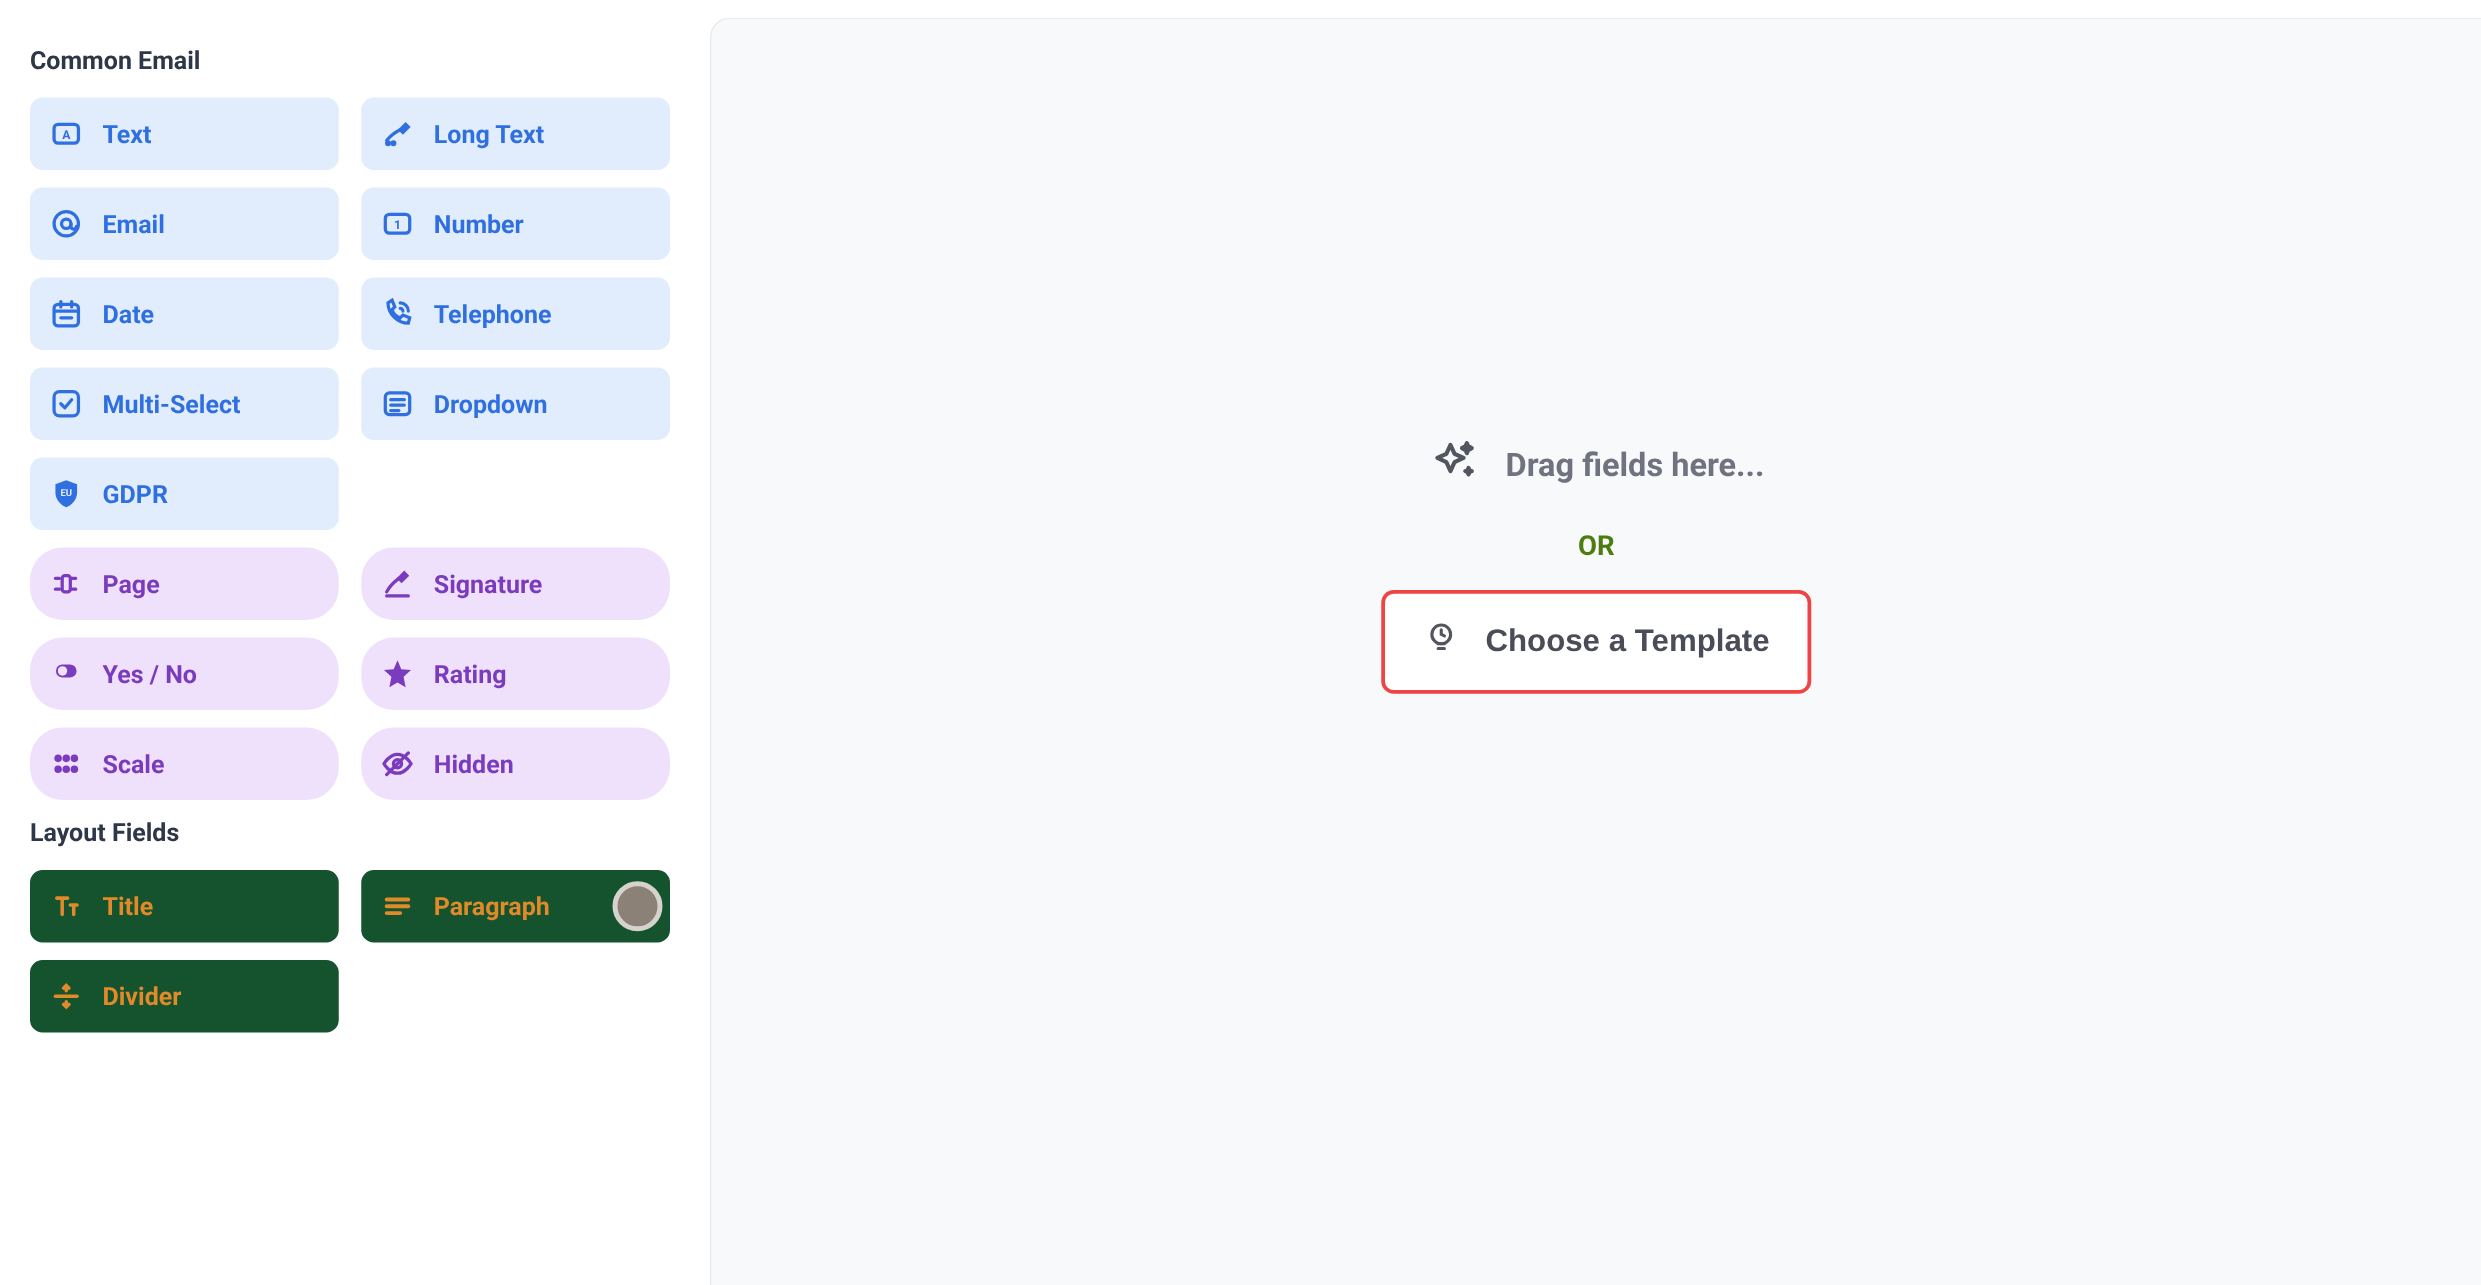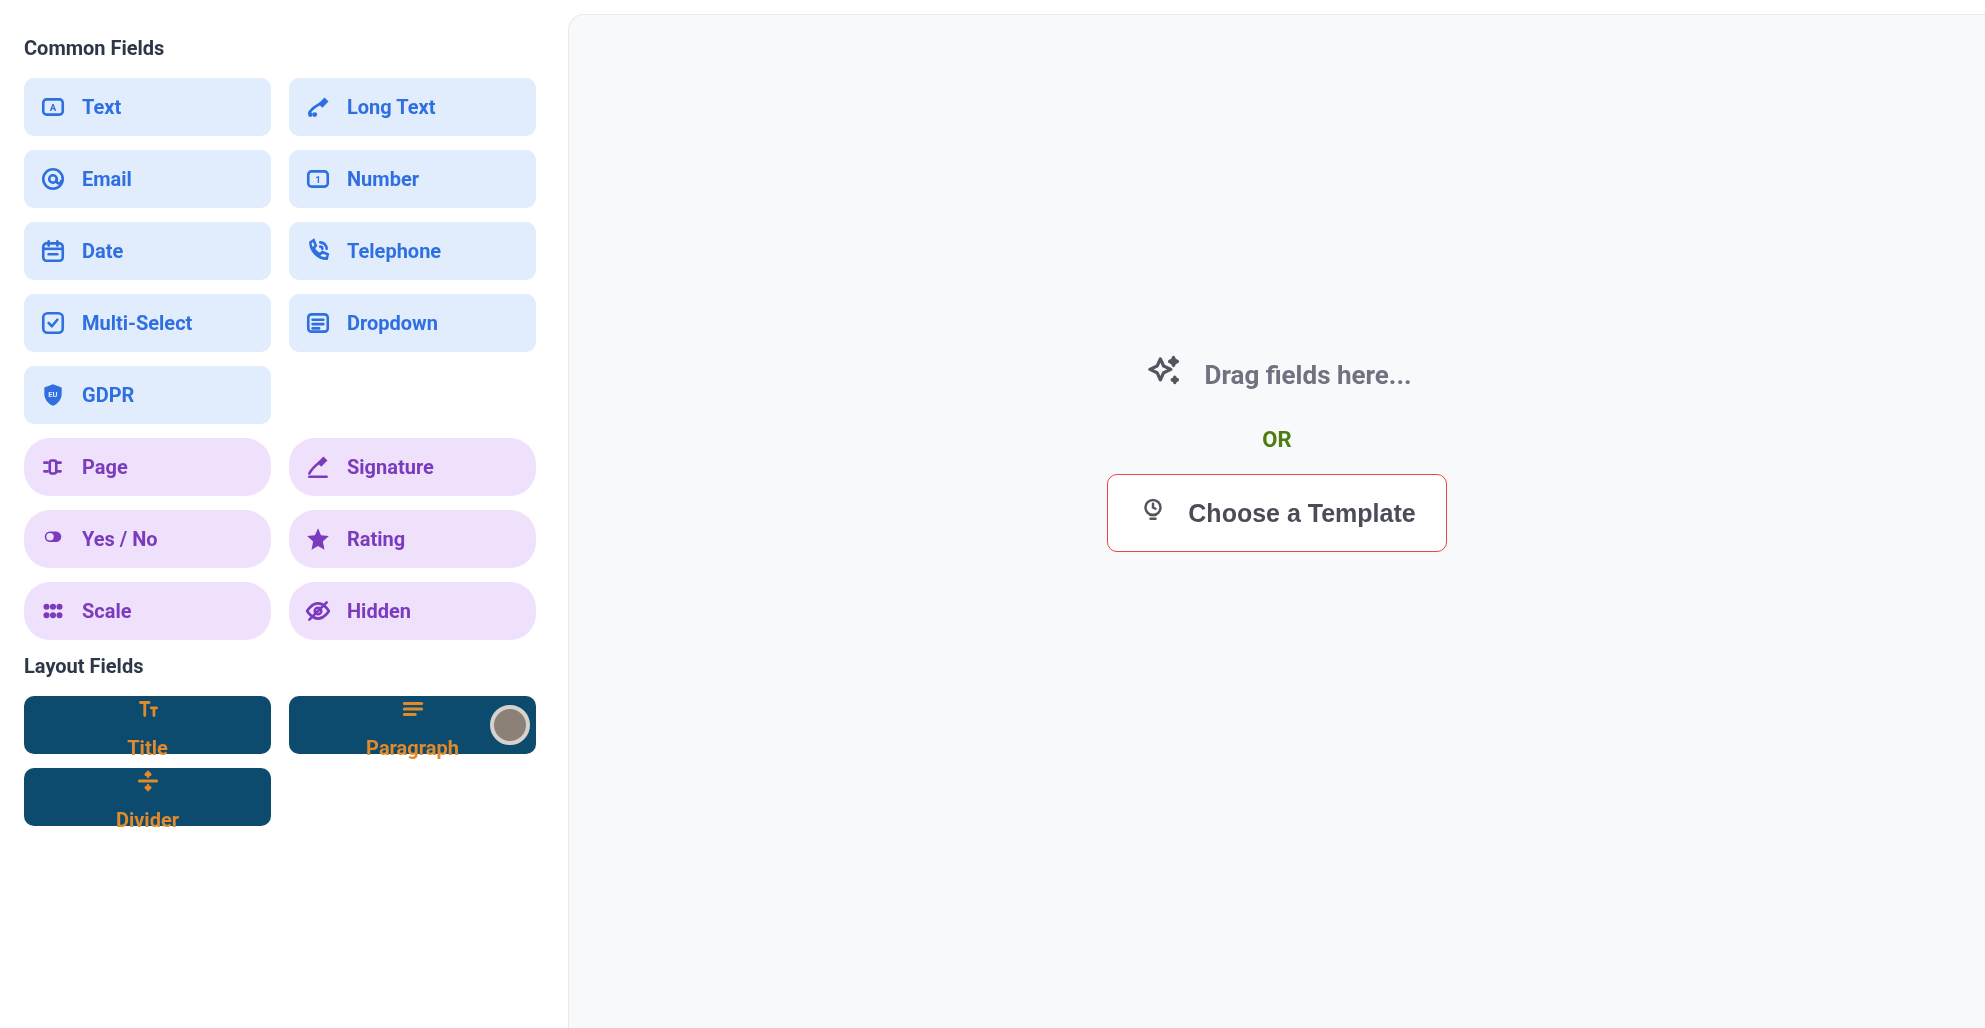--- a/index.html
+++ b/index.html
@@ -59,39 +59,39 @@
   }
   .field-btn .icon {
     width: 30px;
     height: 30px;
     display: flex;
     align-items: center;
     justify-content: center;
   }
   .common .field-btn { background: #e1edfd; color: #2f6fe0; }
   .premium .field-btn { background: #efe0fb; color: #7a3bbd; border-radius: 26px; }
-  .layout .field-btn { background: #0c4a6e; color: #e08a2a; flex-direction: column; }
+  .layout .field-btn { background: #14532d; color: #e08a2a; }
 
   .drag-row {
     display: flex;
     align-items: center;
     gap: 20px;
     color: #707280;
     font-size: 26px;
     font-weight: 700;
   }
   .or-text {
     margin: 28px 0 22px 0;
     color: #4d7c0f;
     font-size: 22px;
     font-weight: 700;
   }
   .template-btn {
     background: #ffffff;
-    border: 1px solid #ef4444;
+    border: 3px solid #ef4444;
     border-radius: 10px;
     padding: 20px 30px;
     display: flex;
     align-items: center;
     gap: 20px;
     cursor: pointer;
     color: #4a4c58;
     font-size: 25px;
     font-weight: 700;
     box-shadow: 0 1px 2px rgba(0,0,0,0.02);
@@ -106,21 +106,21 @@
     background: #8c8176;
     border-radius: 50%;
     border: 4px solid #d6d2cd;
   }
 </style>
 </head>
 <body>
 
 <div class="sidebar">
 
-  <div class="section-title">Common Fields</div>
+  <div class="section-title">Common Email</div>
   <div class="field-grid common">
     <div class="field-btn">
       <span class="icon">
         <svg viewBox="0 0 24 24" width="26" height="26" fill="none" stroke="#2f6fe0" stroke-width="2.4">
             <rect x="3" y="5" width="18" height="14" rx="3"></rect>
             <text x="12" y="16" font-size="9" font-weight="bold" text-anchor="middle" fill="#2f6fe0" stroke="none">A</text>
           </svg>
       </span>
       <span>Text</span>
     </div>

